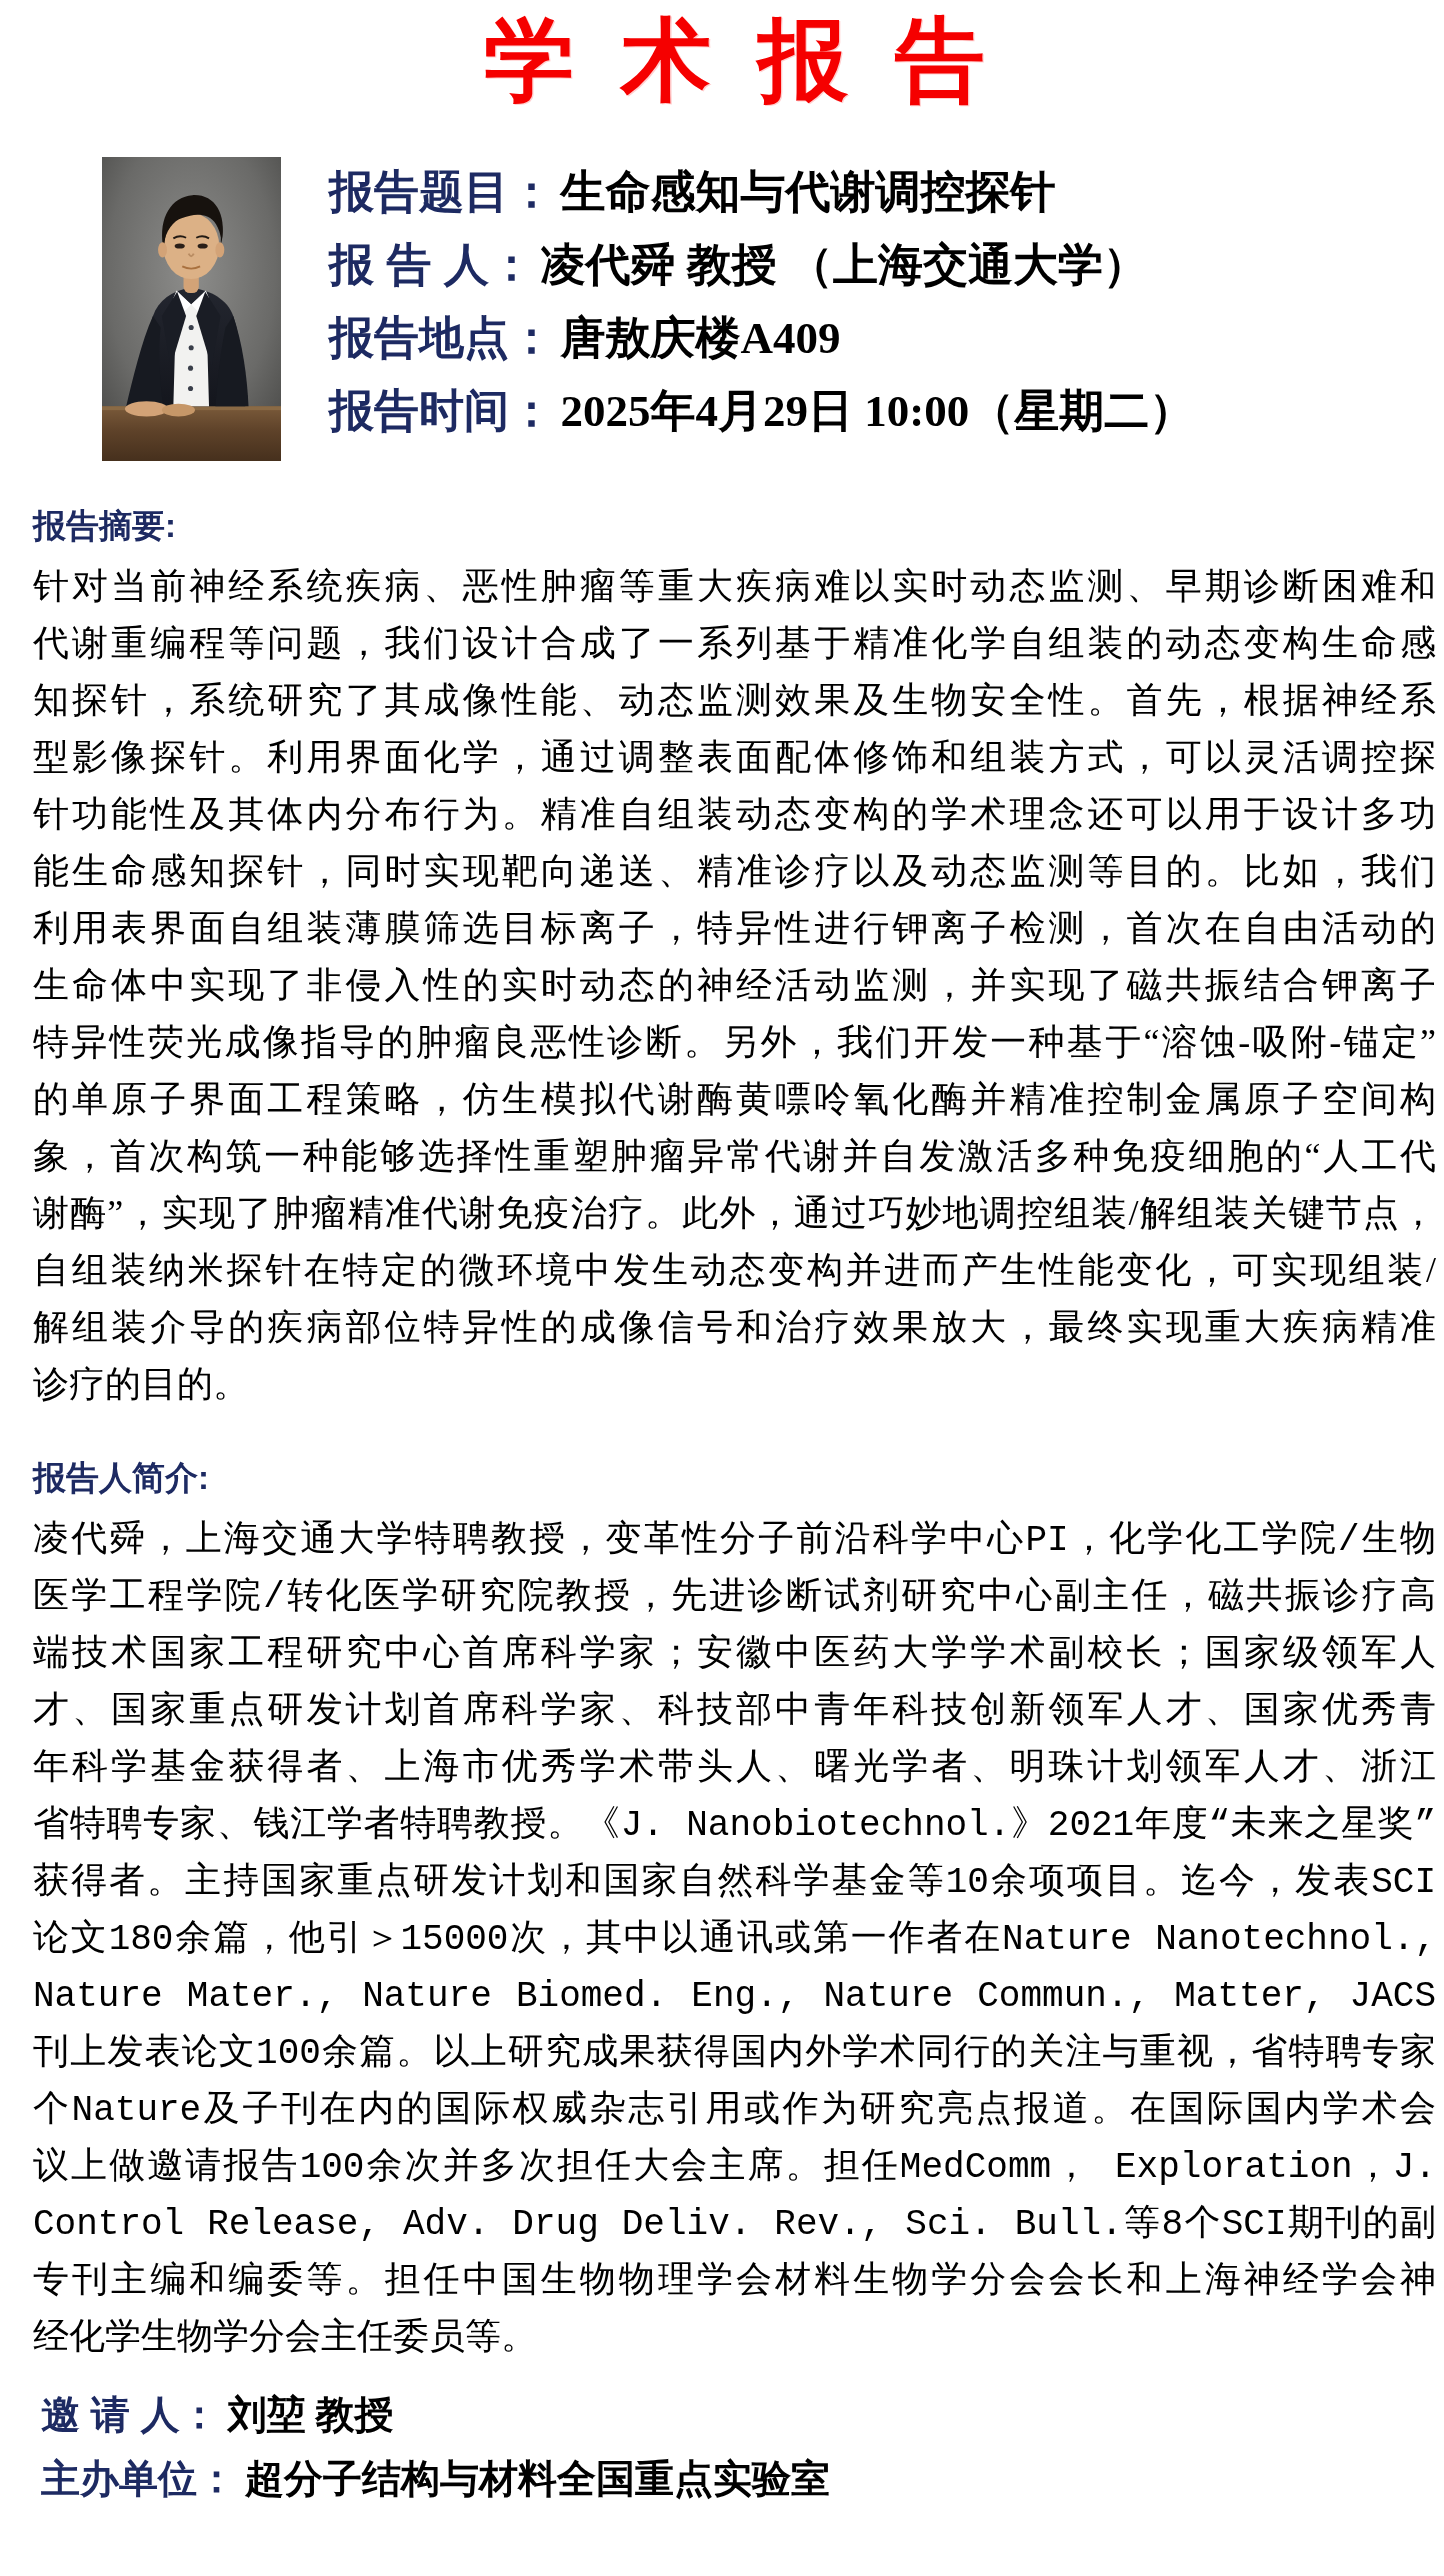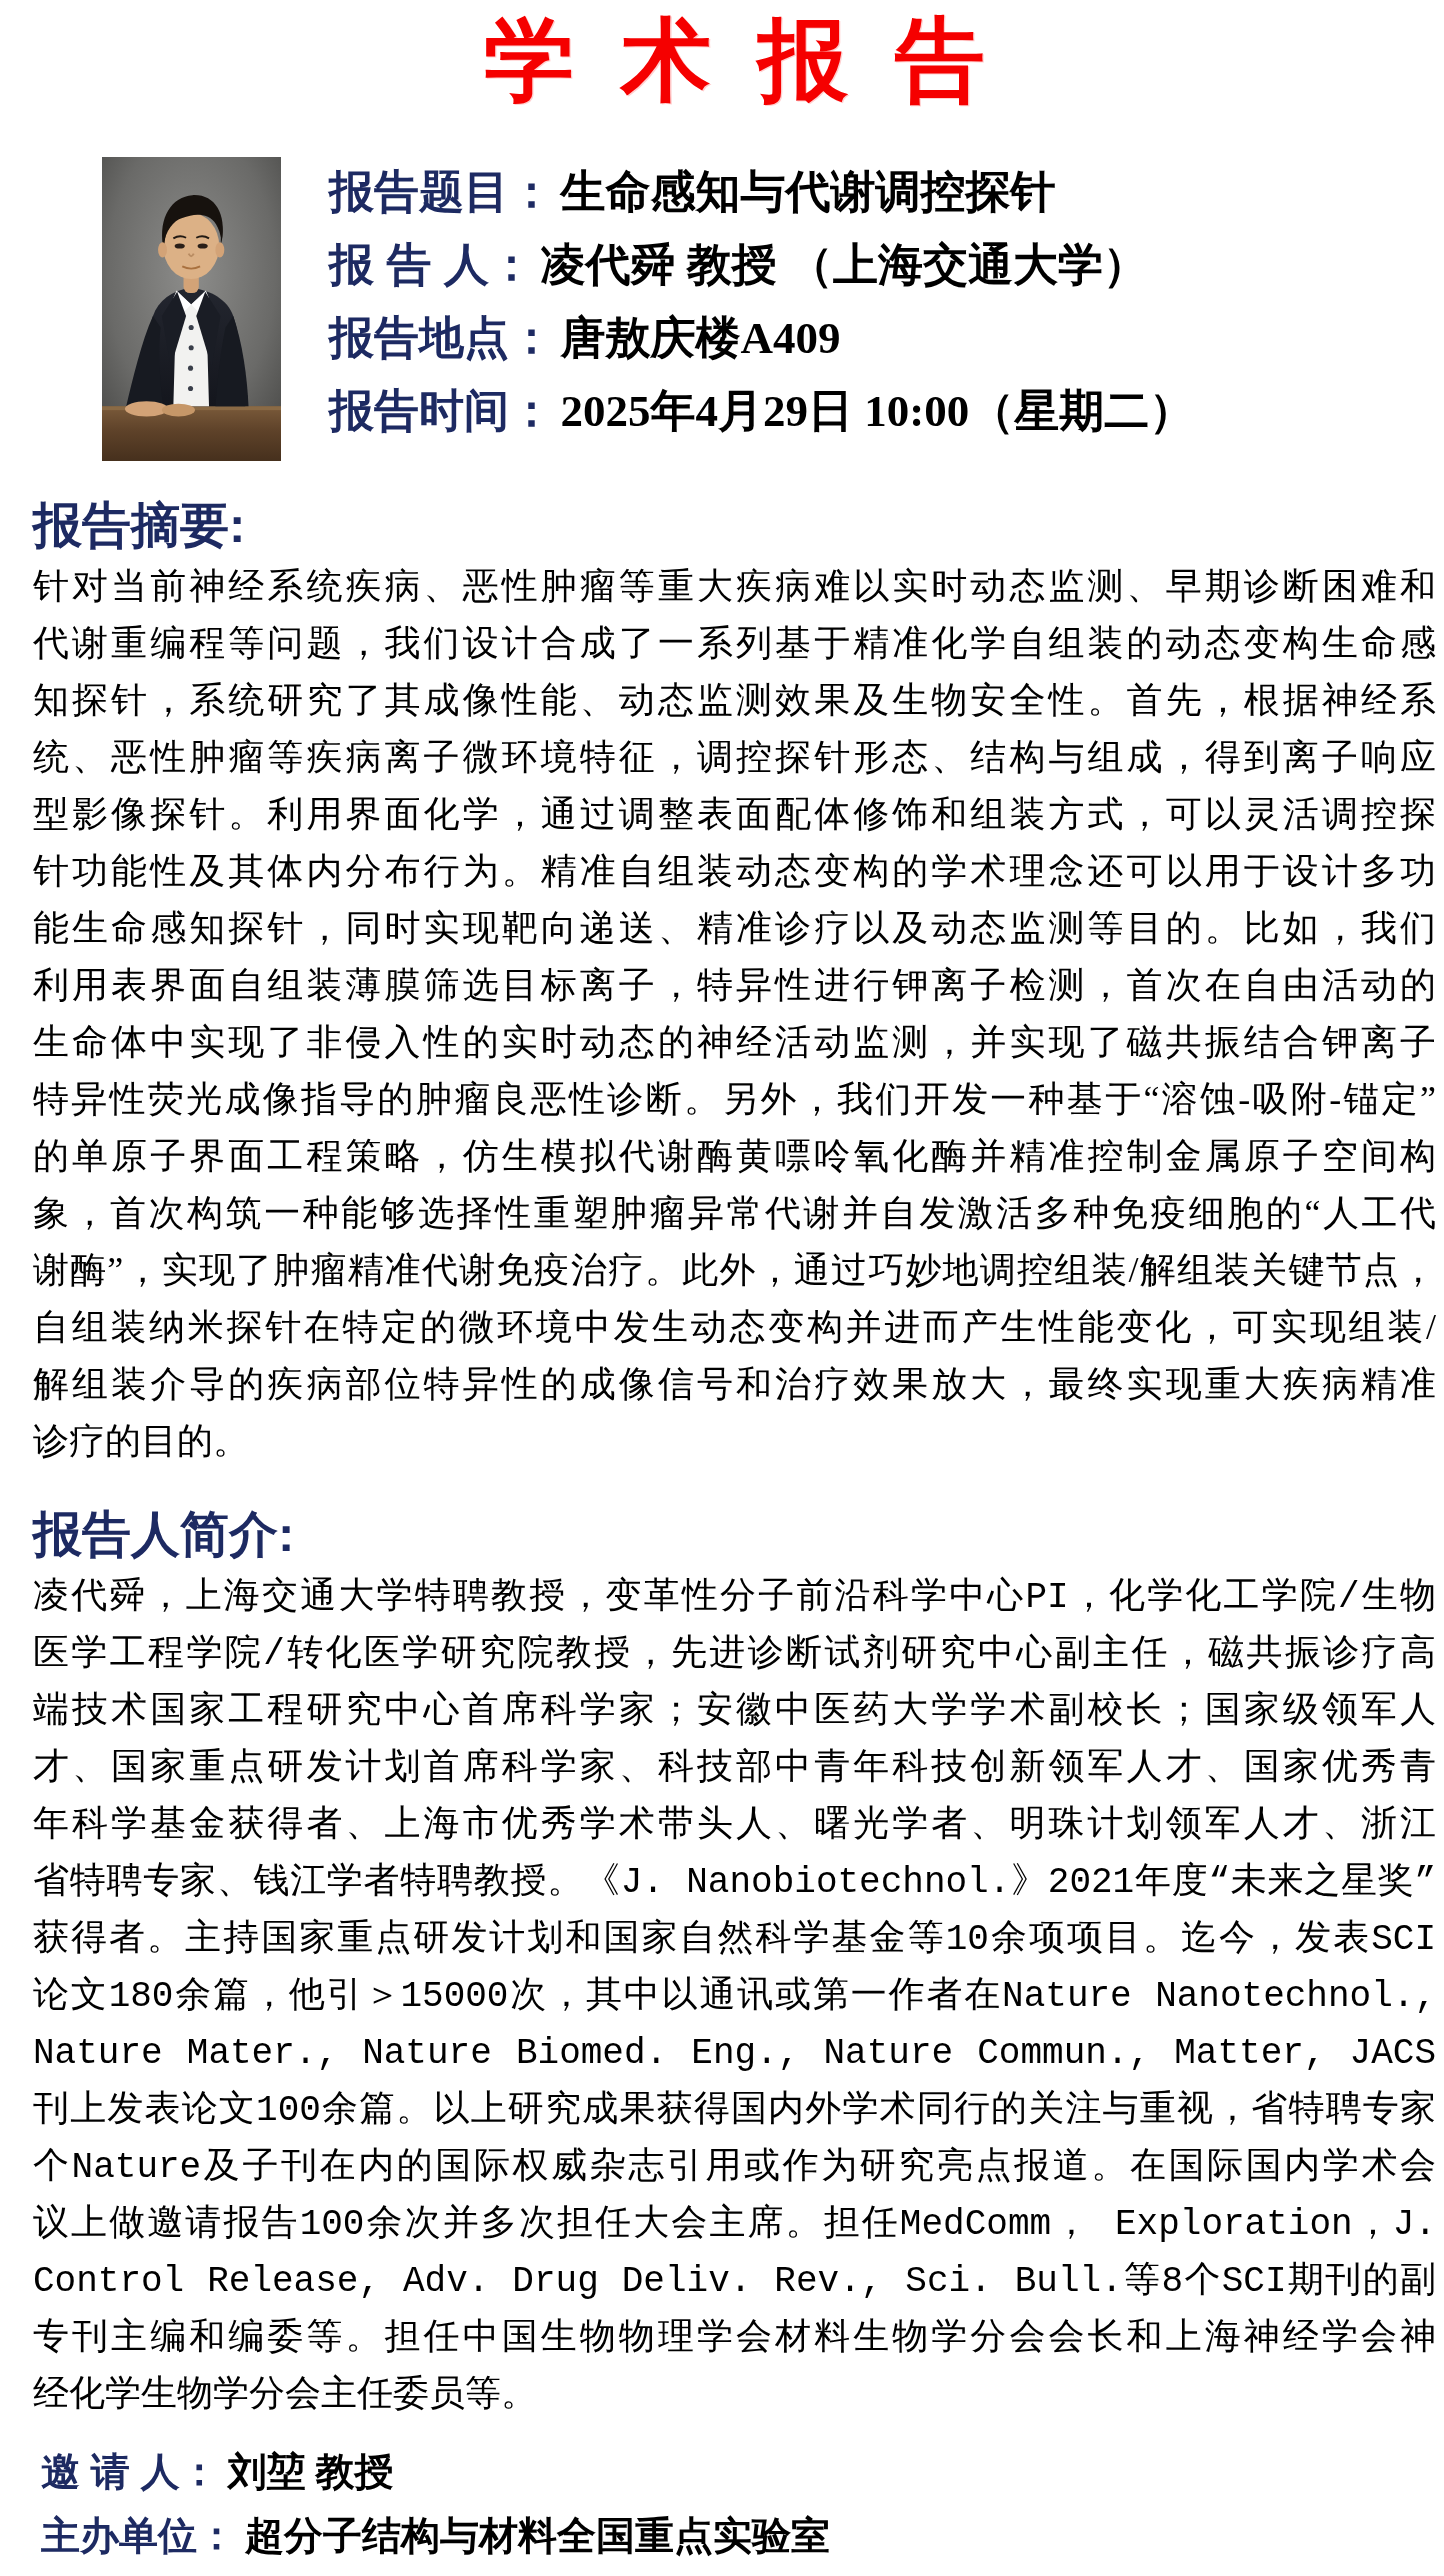--- a/index.html
+++ b/index.html
@@ -63,21 +63,21 @@
     font-family:"Liberation Sans","DejaVu Sans",sans-serif;
   }
   .info-value{
     color:#000;
     margin-left:6.4px;
     font-family:"Liberation Serif","DejaVu Serif",serif;
   }
   
   .section-heading{
     margin:37px 21px 0 21px;
-    font-size:49px;
+    font-size:33px;
     line-height:55px;
     font-weight:bold;
     color:var(--navy);
     font-family:"Liberation Sans","DejaVu Sans",sans-serif;
   }
   .para{
     margin:5.1px 21px 0 21px;
   }
   .para .line{
     font-size:36px;
@@ -197,21 +197,20 @@
         <span class="info-label">报告时间：</span><span class="info-value">2025年4月29日 10:00（星期二）</span>
       </div>
     </div>
   </div>
 
   <div class="section-heading">报告摘要:</div>
   <div class="para">
     <div class="line">针对当前神经系统疾病、恶性肿瘤等重大疾病难以实时动态监测、早期诊断困难和</div>
     <div class="line">代谢重编程等问题，我们设计合成了一系列基于精准化学自组装的动态变构生命感</div>
     <div class="line">知探针，系统研究了其成像性能、动态监测效果及生物安全性。首先，根据神经系</div>
-    <div class="line">统、恶性肿瘤等疾病离子微环境特征，调控探针形态、结构与组成，得到离子响应</div>
     <div class="line">型影像探针。利用界面化学，通过调整表面配体修饰和组装方式，可以灵活调控探</div>
     <div class="line">针功能性及其体内分布行为。精准自组装动态变构的学术理念还可以用于设计多功</div>
     <div class="line">能生命感知探针，同时实现靶向递送、精准诊疗以及动态监测等目的。比如，我们</div>
     <div class="line">利用表界面自组装薄膜筛选目标离子，特异性进行钾离子检测，首次在自由活动的</div>
     <div class="line">生命体中实现了非侵入性的实时动态的神经活动监测，并实现了磁共振结合钾离子</div>
     <div class="line">特异性荧光成像指导的肿瘤良恶性诊断。另外，我们开发一种基于“溶蚀-吸附-锚定”</div>
     <div class="line">的单原子界面工程策略，仿生模拟代谢酶黄嘌呤氧化酶并精准控制金属原子空间构</div>
     <div class="line">象，首次构筑一种能够选择性重塑肿瘤异常代谢并自发激活多种免疫细胞的“人工代</div>
     <div class="line">谢酶”，实现了肿瘤精准代谢免疫治疗。此外，通过巧妙地调控组装/解组装关键节点，</div>
     <div class="line">自组装纳米探针在特定的微环境中发生动态变构并进而产生性能变化，可实现组装/</div>

